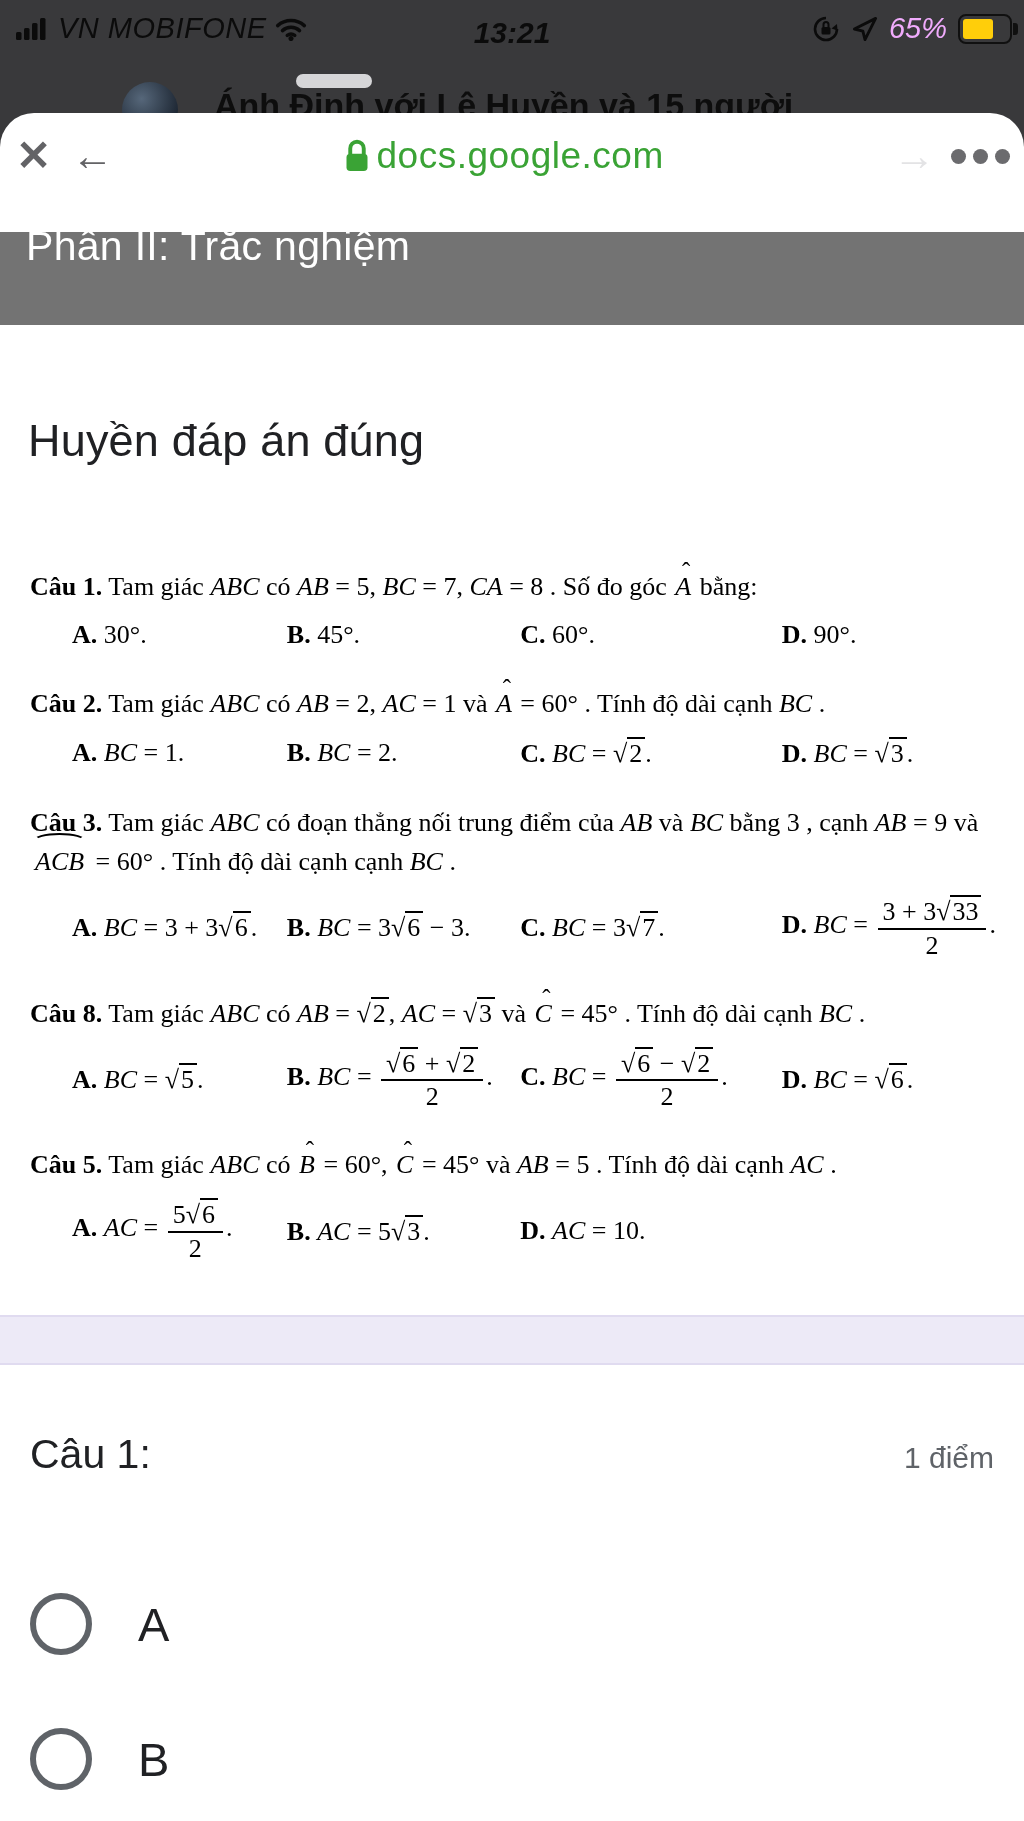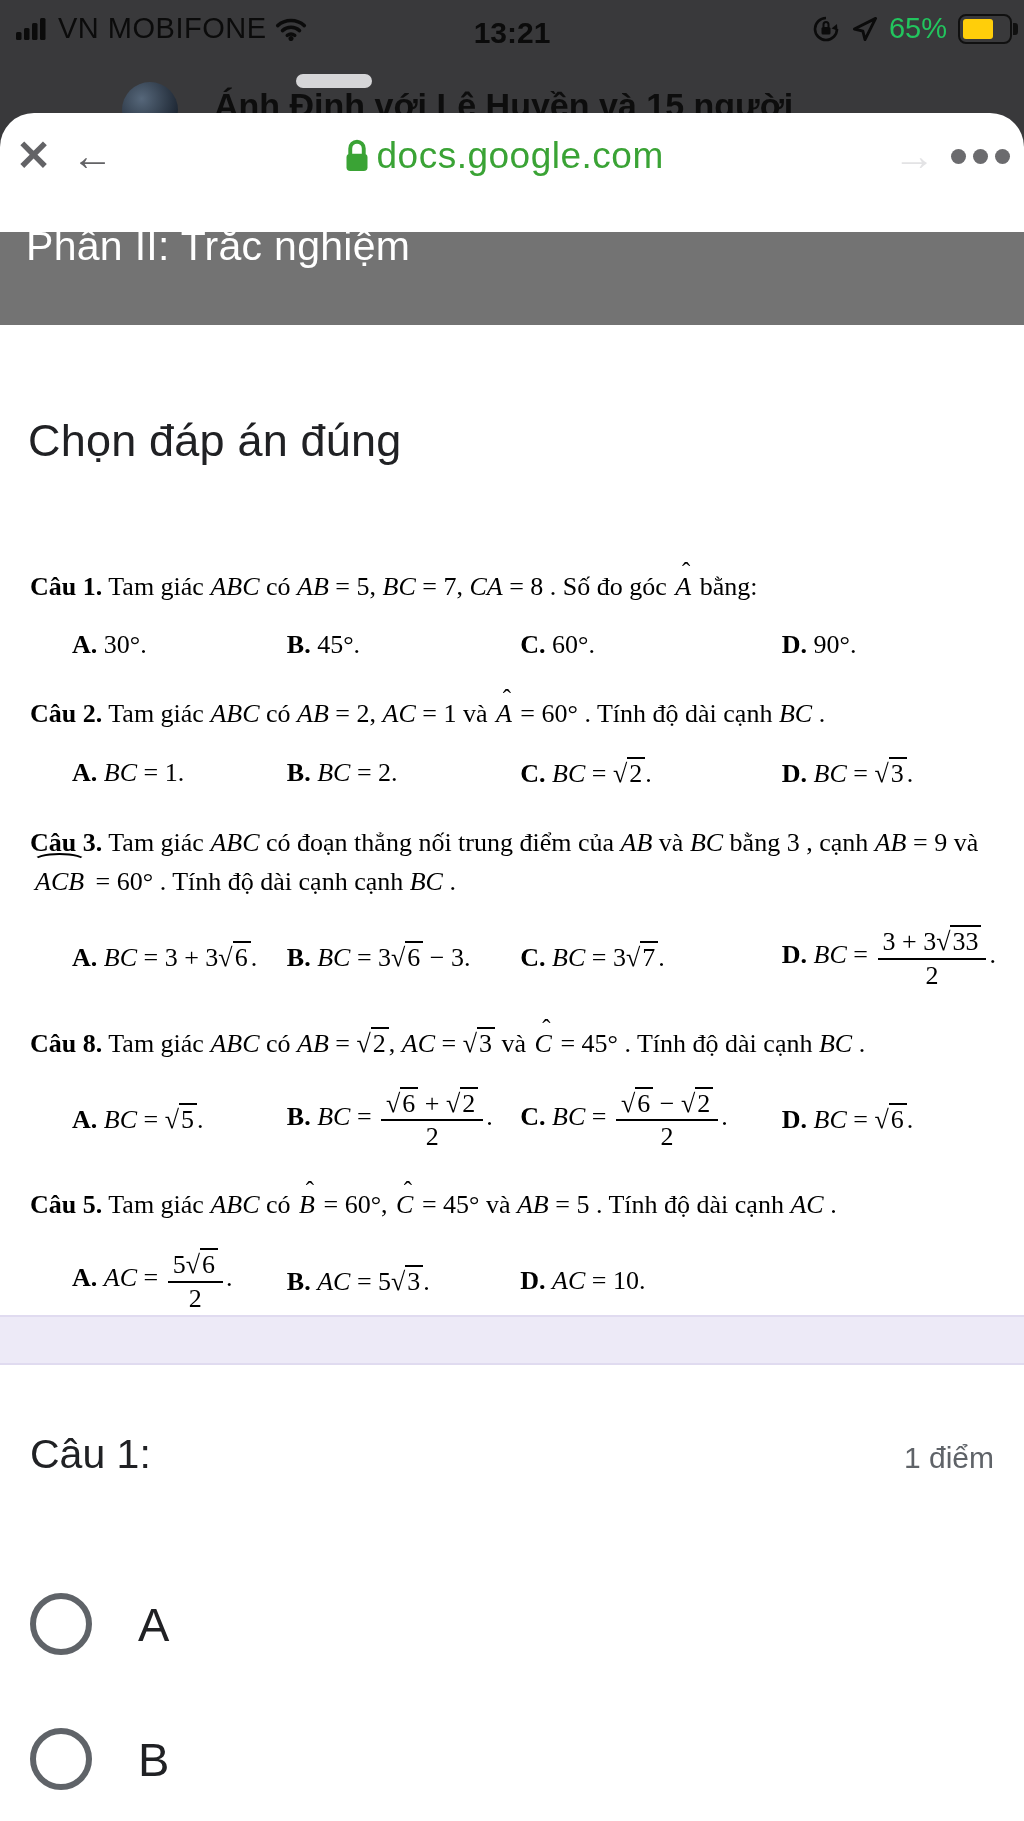--- a/index.html
+++ b/index.html
@@ -1,25 +1,25 @@
 <!DOCTYPE html>
 <html><head>
 <meta charset="utf-8">
 <style>
   html,body{margin:0;padding:0;}
   body{width:1024px;height:1821px;overflow:hidden;background:#39393b;font-family:"Liberation Sans",sans-serif;position:relative;}
 
   
   .backdrop{position:absolute;top:0;left:0;width:1024px;height:260px;background:#39393b;}
-  .status-bar{position:relative;height:50px;padding-top:8px;color:#0b0b0b;}
+  .status-bar{position:relative;height:50px;padding-top:8px;color:#0b0b0b;font-style:italic;}
   .sb-left{position:absolute;left:16px;top:12px;display:flex;align-items:center;gap:8px;}
   .carrier{font-size:29px;color:#0b0b0b;letter-spacing:.5px;}
   .sb-time{position:absolute;left:50%;top:16px;transform:translateX(-50%);font-size:30px;font-weight:700;color:#0b0b0b;}
   .sb-right{position:absolute;right:12px;top:12px;display:flex;align-items:center;gap:11px;}
-  .pct{font-size:29px;color:#22c55e;}
+  .pct{font-size:29px;color:#f0abfc;}
   .batt{position:relative;width:50px;height:26px;border:2.5px solid #101010;border-radius:8px;}
   .batt-fill{position:absolute;left:3px;top:3px;bottom:3px;width:60%;background:#ffce0a;border-radius:3px;}
   .batt-nub{position:absolute;right:-8px;top:7px;width:5px;height:12px;background:#101010;border-radius:0 3px 3px 0;}
   .grabber{position:absolute;left:296px;top:74px;width:76px;height:14px;border-radius:7px;background:#d6d6d8;}
   .notif{position:absolute;left:122px;top:82px;display:flex;align-items:flex-start;gap:36px;width:880px;overflow:hidden;}
   .avatar{width:56px;height:56px;border-radius:50%;background:radial-gradient(circle at 35% 30%,#56677a,#1b2430 75%);flex:0 0 auto;}
   .notif-title{font-size:34px;font-weight:700;color:#0d0d0d;white-space:nowrap;text-decoration:underline;text-decoration-thickness:3px;text-underline-offset:5px;padding-top:4px;}
 
   
   .sheet{position:absolute;top:113px;left:0;width:1024px;height:1708px;background:#ffffff;border-radius:34px 34px 0 0;overflow:hidden;}
@@ -38,21 +38,21 @@
   
   .purple-band{margin-top:33px;height:93px;background:#737373;overflow:hidden;}
   .purple-band h1{margin:-9px 0 0 0;padding-left:26px;font-size:41px;font-weight:400;color:#ffffff;letter-spacing:.3px;}
 
   
   .page-heading{margin:90px 0 0 28px;font-size:45px;font-weight:400;color:#202124;height:52px;line-height:52px;letter-spacing:.2px;}
   .questions{margin-top:100px;height:748px;padding:0 18px 0 30px;font-family:"Liberation Serif",serif;font-size:26px;color:#000;}
   .question{margin-top:34px;}
   .question:first-child{margin-top:0;}
   .qtext{line-height:1.5;}
-  .opts{margin-top:24px;display:grid;grid-template-columns:23% 25% 28% 24%;padding-left:42px;align-items:center;}
+  .opts{margin-top:14px;display:grid;grid-template-columns:23% 25% 28% 24%;padding-left:42px;align-items:center;}
   .opt{white-space:nowrap;}
 
   
   .mb{font-weight:700;}
   .mi{font-style:italic;}
   .sqrt{white-space:nowrap;}
   .vinc{border-top:2px solid currentColor;display:inline-block;padding:1px 3px 0 2px;line-height:1.1;}
   .frac{display:inline-flex;flex-direction:column;text-align:center;vertical-align:middle;line-height:1.12;margin:0 3px;}
   .frac .num{padding:0 5px 1px;}
   .frac .den{border-top:2px solid currentColor;padding:1px 5px 0;}
@@ -139,21 +139,21 @@
       <span class="dot"></span>
         <span class="dot"></span>
         <span class="dot"></span>
     </span>
   </div>
 
   <div class="purple-band">
     <h1>Phần II: Trắc nghiệm</h1>
   </div>
 
-  <div class="page-heading">Chọn đáp án đúng</div>
+  <div class="page-heading">Huyền đáp án đúng</div>
 
   <div class="questions">
       <div class="question">
         <div class="qtext"><span class="mb">Câu 1.</span> Tam giác <span class="mi">ABC</span> có <span class="mi">AB</span> = 5, <span class="mi">BC</span> = 7, <span class="mi">CA</span> = 8 . Số đo góc <span class="hat">A<span class="hatmark">ˆ</span></span> bằng:</div>
         <div class="opts">
           <div class="opt"><span class="mb">A.</span> 30°.</div>
           <div class="opt"><span class="mb">B.</span> 45°.</div>
           <div class="opt"><span class="mb">C.</span> 60°.</div>
           <div class="opt"><span class="mb">D.</span> 90°.</div>
         </div>

